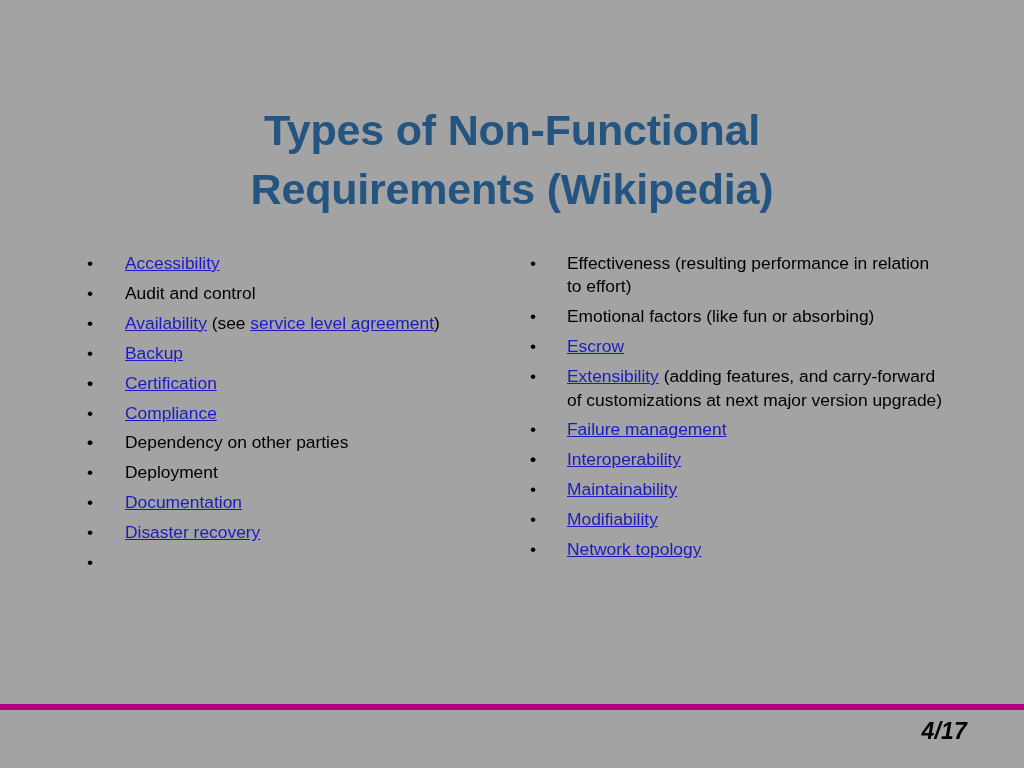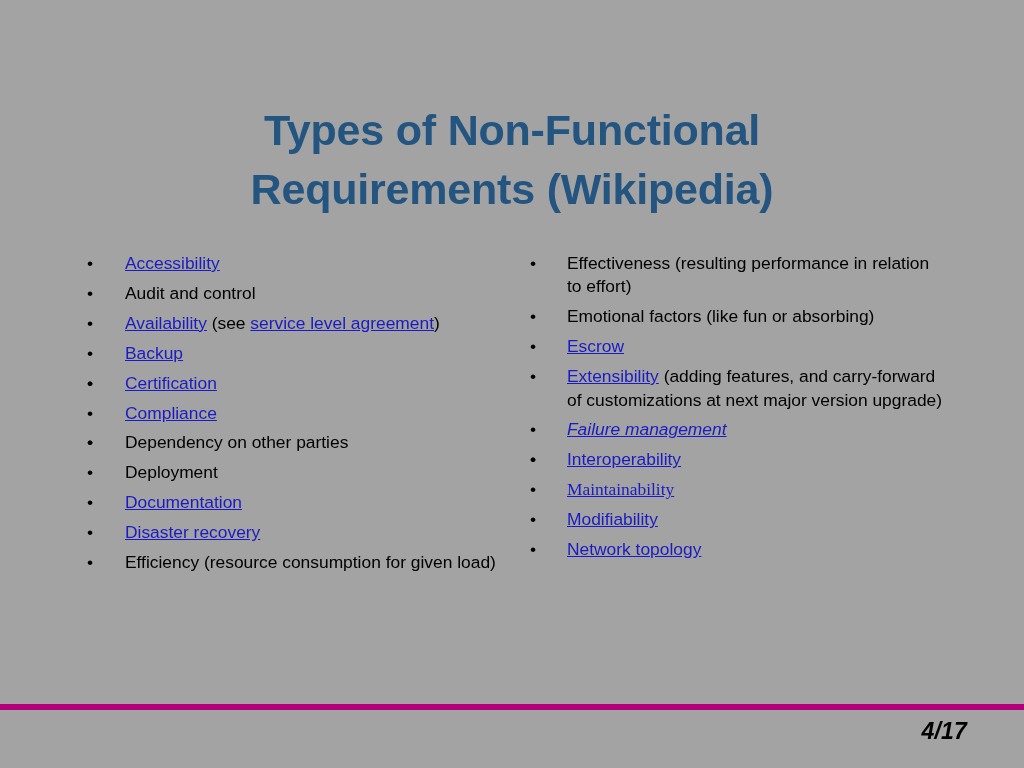--- a/index.html
+++ b/index.html
@@ -126,33 +126,33 @@
           <li class="bullet-item"><span class="bullet-dot">•</span><span class="item-text"><span class="wiki-link" style="color: rgb(27, 27, 196);">Availability</span><span class="plain"> (see </span><span class="wiki-link" style="color: rgb(27, 27, 196);">service level agreement</span><span class="plain">)</span></span></li>
           <li class="bullet-item"><span class="bullet-dot">•</span><span class="item-text"><span class="wiki-link" style="color: rgb(27, 27, 196);">Backup</span></span></li>
           <li class="bullet-item"><span class="bullet-dot">•</span></li>
           <li class="bullet-item"><span class="bullet-dot">•</span><span class="item-text"><span class="wiki-link" style="color: rgb(27, 27, 196);">Certification</span></span></li>
           <li class="bullet-item"><span class="bullet-dot">•</span><span class="item-text"><span class="wiki-link" style="color: rgb(27, 27, 196);">Compliance</span></span></li>
           <li class="bullet-item"><span class="bullet-dot">•</span></li>
           <li class="bullet-item"><span class="bullet-dot">•</span><span class="item-text"><span class="plain">Dependency on other parties</span></span></li>
           <li class="bullet-item"><span class="bullet-dot">•</span><span class="item-text"><span class="plain">Deployment</span></span></li>
           <li class="bullet-item"><span class="bullet-dot">•</span><span class="item-text"><span class="wiki-link" style="color: rgb(27, 27, 196);">Documentation</span></span></li>
           <li class="bullet-item"><span class="bullet-dot">•</span><span class="item-text"><span class="wiki-link" style="color: rgb(27, 27, 196);">Disaster recovery</span></span></li>
-          <li class="bullet-item"><span class="bullet-dot">•</span><span class="item-text"><span class="plain">Efficiency (resource consumption for given load)</span></span></li>
+          <li class="bullet-item"><span class="bullet-dot">•</span></li>
         </ul>
     </div>
     <div class="column" id="column-right">
       <ul class="bullet-list" id="list-right">
           <li class="bullet-item"><span class="bullet-dot">•</span><span class="item-text"><span class="plain">Effectiveness (resulting performance in relation to effort)</span></span></li>
           <li class="bullet-item"><span class="bullet-dot">•</span><span class="item-text"><span class="plain">Emotional factors (like fun or absorbing)</span></span></li>
           <li class="bullet-item"><span class="bullet-dot">•</span><span class="item-text"><span class="wiki-link" style="color: rgb(27, 27, 196);">Escrow</span></span></li>
           <li class="bullet-item"><span class="bullet-dot">•</span><span class="item-text"><span class="wiki-link" style="color: rgb(27, 27, 196);">Extensibility</span><span class="plain"> (adding features, and carry-forward of customizations at next major version upgrade)</span></span></li>
-          <li class="bullet-item"><span class="bullet-dot">•</span><span class="item-text"><span class="wiki-link" style="color: rgb(27, 27, 196); font-style: italic;">Failure management</span></span></li>
+          <li class="bullet-item"><span class="bullet-dot">•</span><span class="item-text"><span class="wiki-link" style="color: rgb(27, 27, 196);">Failure management</span></span></li>
           <li class="bullet-item"><span class="bullet-dot">•</span></li>
           <li class="bullet-item"><span class="bullet-dot">•</span><span class="item-text"><span class="wiki-link" style="color: rgb(27, 27, 196);">Interoperability</span></span></li>
-          <li class="bullet-item"><span class="bullet-dot">•</span><span class="item-text"><span class="wiki-link" style="color: rgb(27, 27, 196); font-family: Liberation Serif, serif;">Maintainability</span></span></li>
+          <li class="bullet-item"><span class="bullet-dot">•</span><span class="item-text"><span class="wiki-link" style="color: rgb(27, 27, 196);">Maintainability</span></span></li>
           <li class="bullet-item"><span class="bullet-dot">•</span><span class="item-text"><span class="wiki-link" style="color: rgb(27, 27, 196);">Modifiability</span></span></li>
           <li class="bullet-item"><span class="bullet-dot">•</span><span class="item-text"><span class="wiki-link" style="color: rgb(27, 27, 196);">Network topology</span></span></li>
         </ul>
     </div>
   </div>
 
   <div id="footer-rule" style="background: rgb(181, 0, 123);"></div>
   <div id="page-number">4/17</div>
 
 </div>

